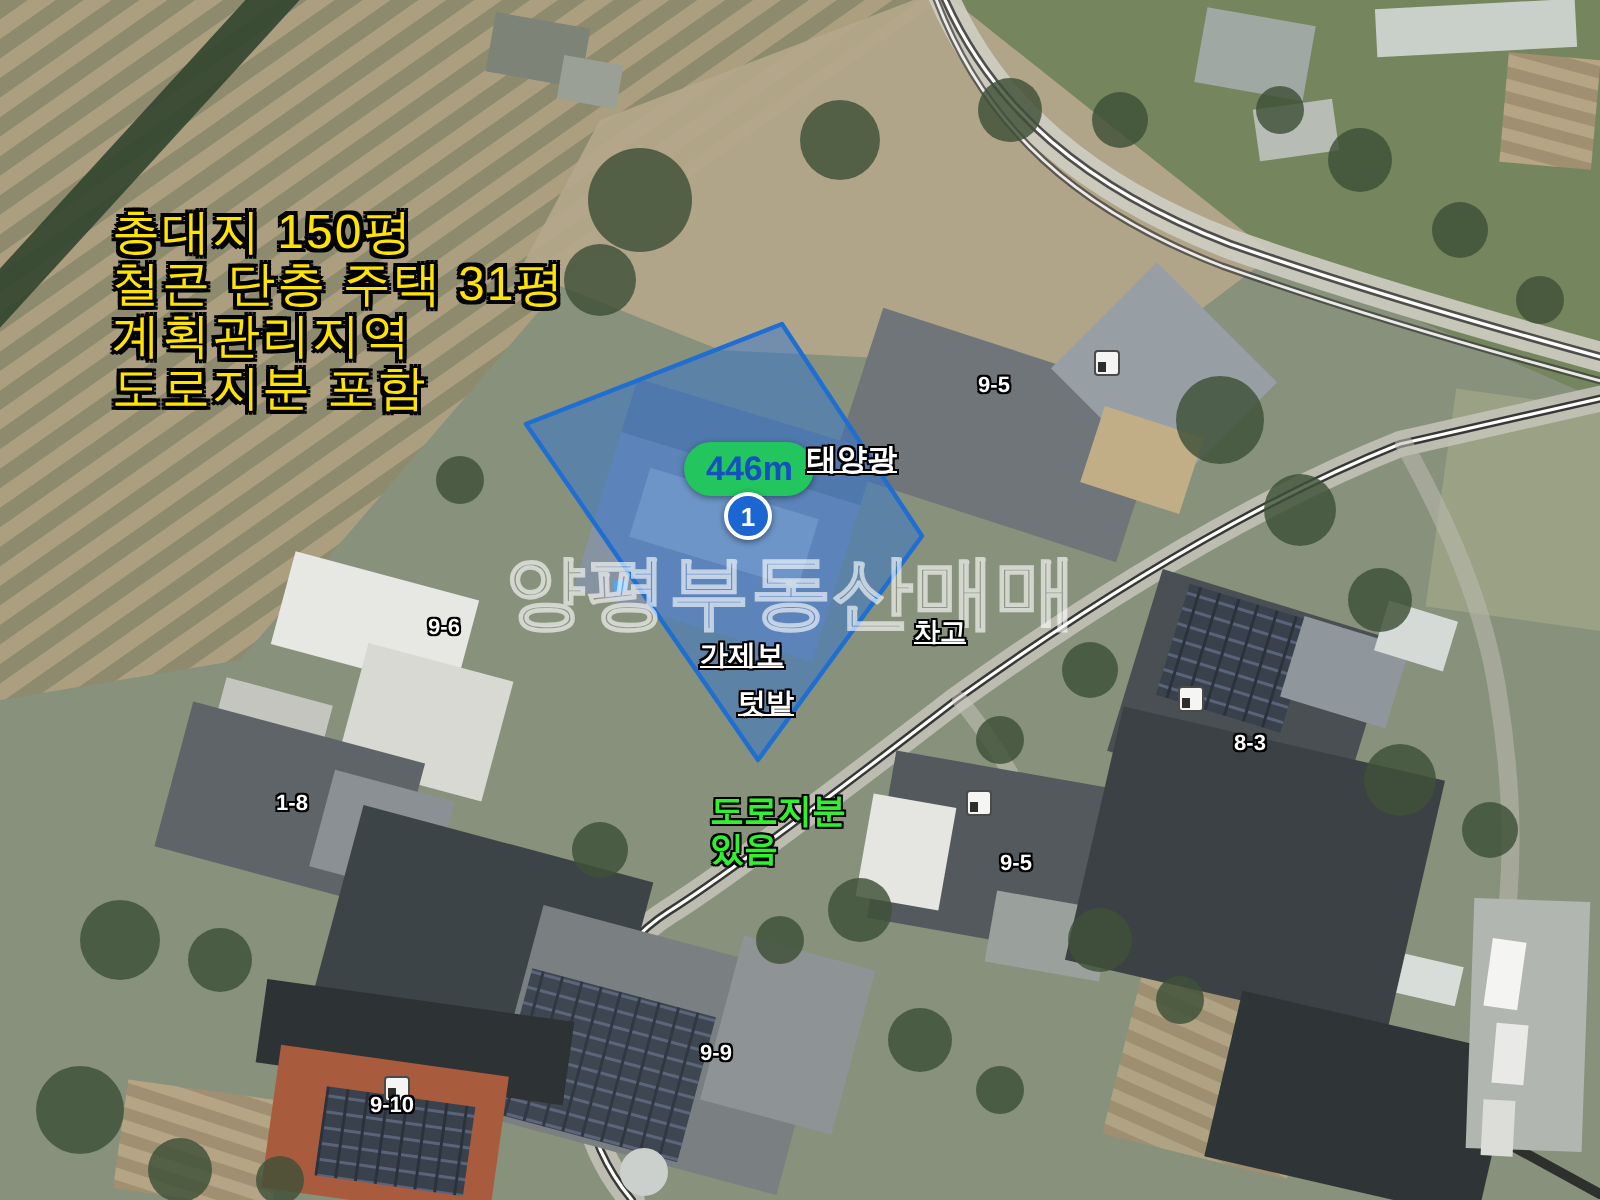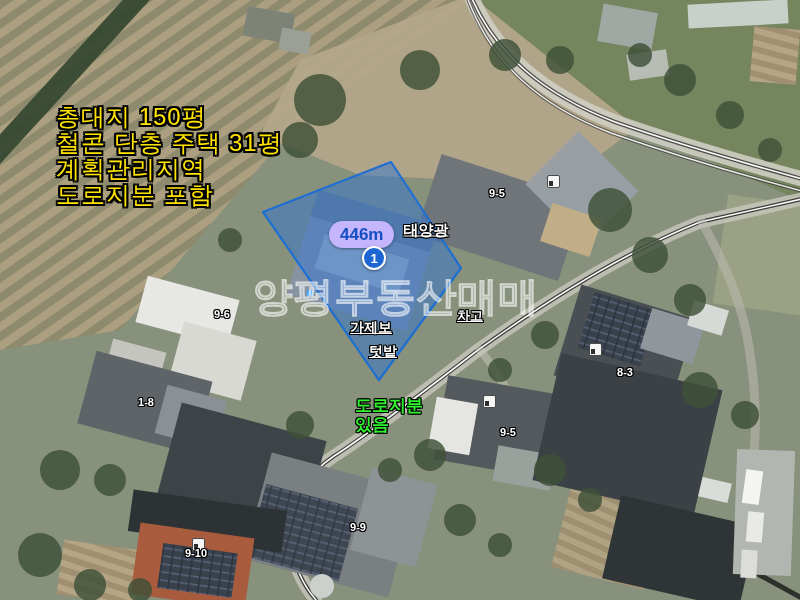--- a/index.html
+++ b/index.html
@@ -15,21 +15,21 @@
       -1px -1px 0 #000,1px -1px 0 #000,-1px 1px 0 #000,1px 1px 0 #000;}
   .info-text{left:56px;top:104px;color:#ffe400;font-size:24px;font-weight:normal;
     line-height:26px;letter-spacing:1px;}
   .map-label{color:#fff;font-weight:bold;font-size:14px;text-decoration:underline;}
   .parcel-label{color:#fff;font-weight:bold;font-size:11px;letter-spacing:0;}
   .road-note{color:#2ef22e;font-size:17px;font-weight:bold;
     line-height:19px;}
   .watermark{left:396px;top:296px;font-size:40px;font-weight:normal;letter-spacing:1px;
     color:rgba(255,255,255,0.07);-webkit-text-stroke:2.2px rgba(255,255,255,0.62);
     z-index:5;}
-  .pill{left:329px;top:221px;background:#c4b5fd;color:#1450c0;font-weight:bold;
+  .pill{left:342px;top:221px;background:#22c55e;color:#1450c0;font-weight:bold;
     font-size:17px;height:27px;line-height:27px;padding:0 11px;border-radius:14px;
     box-shadow:0 1px 3px rgba(0,0,0,.4);z-index:7;}
   .marker{left:362px;top:246px;width:20px;height:20px;border-radius:50%;
     background:#1b66d2;border:2.5px solid #fff;color:#fff;font-size:13px;
     font-weight:bold;display:flex;align-items:center;justify-content:center;
     box-shadow:0 1px 3px rgba(0,0,0,.45);z-index:7;}
   .bicon{width:11px;height:11px;background:#f5f5f3;border-radius:2px;
     border:1px solid #4a4a4a;z-index:4;}
   .bicon::after{content:"";position:absolute;left:1px;bottom:1px;width:4px;
     height:5px;background:#2e2e2e;}

